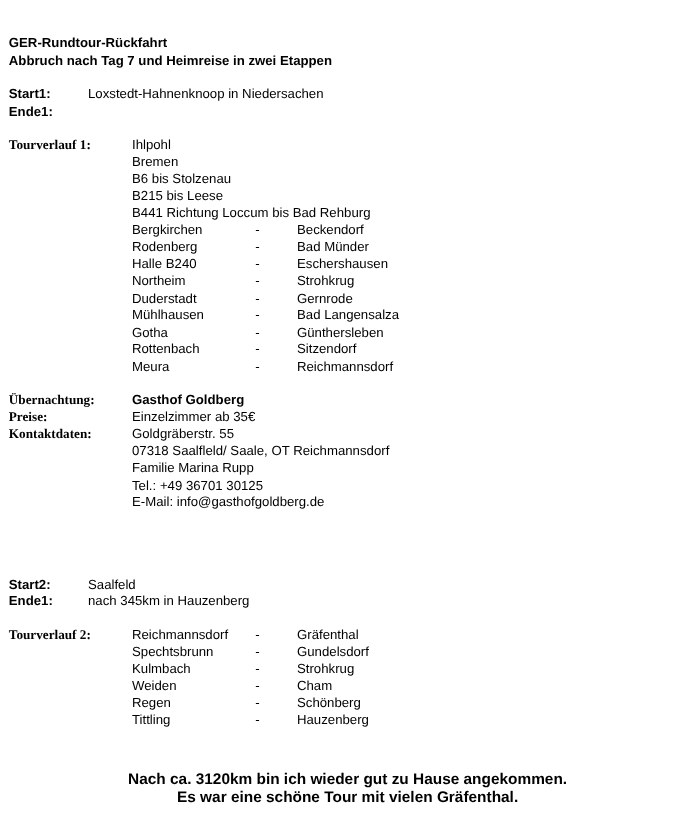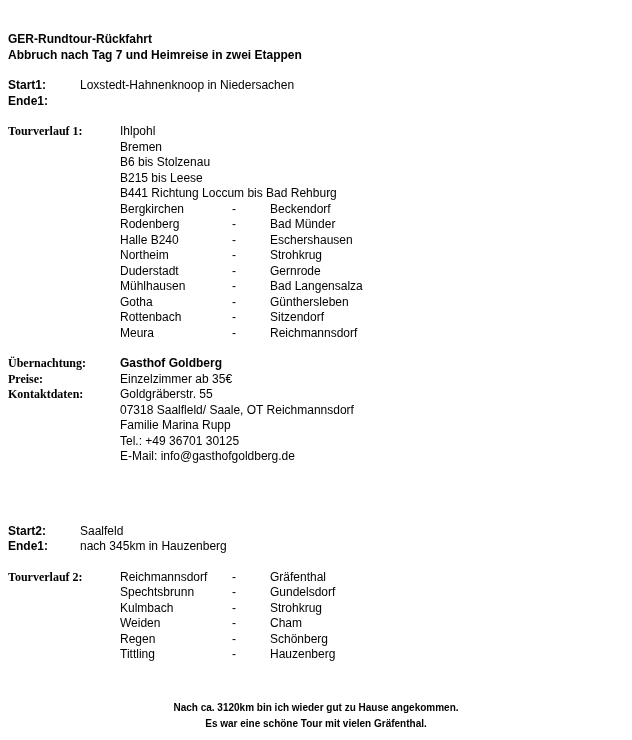--- a/index.html
+++ b/index.html
@@ -17,21 +17,21 @@
   .lab2 { width: 112px; flex-shrink: 0; font-weight: bold; font-family: Liberation Serif, serif; }
   .ind  { margin-left: 112px; }
   .c1 { width: 112px; flex-shrink: 0; }
   .cd { width: 38px;  flex-shrink: 0; }
   .c2 { flex: 1; }
   .sp15 { height: 15px; }
   .sp59 { height: 59px; }
   .sp37 { height: 37px; }
   .footer {
     text-align: center; font-weight: bold;
-    font-size: 10px; line-height: 16px;
+    font-size: 14px; line-height: 16px;
   }
 </style>
 </head>
 <body>
 
 <div class="page">
 
   <div class="b">GER-Rundtour-Rückfahrt</div>
   <div class="b">Abbruch nach Tag 7 und Heimreise in zwei Etappen</div>
 

